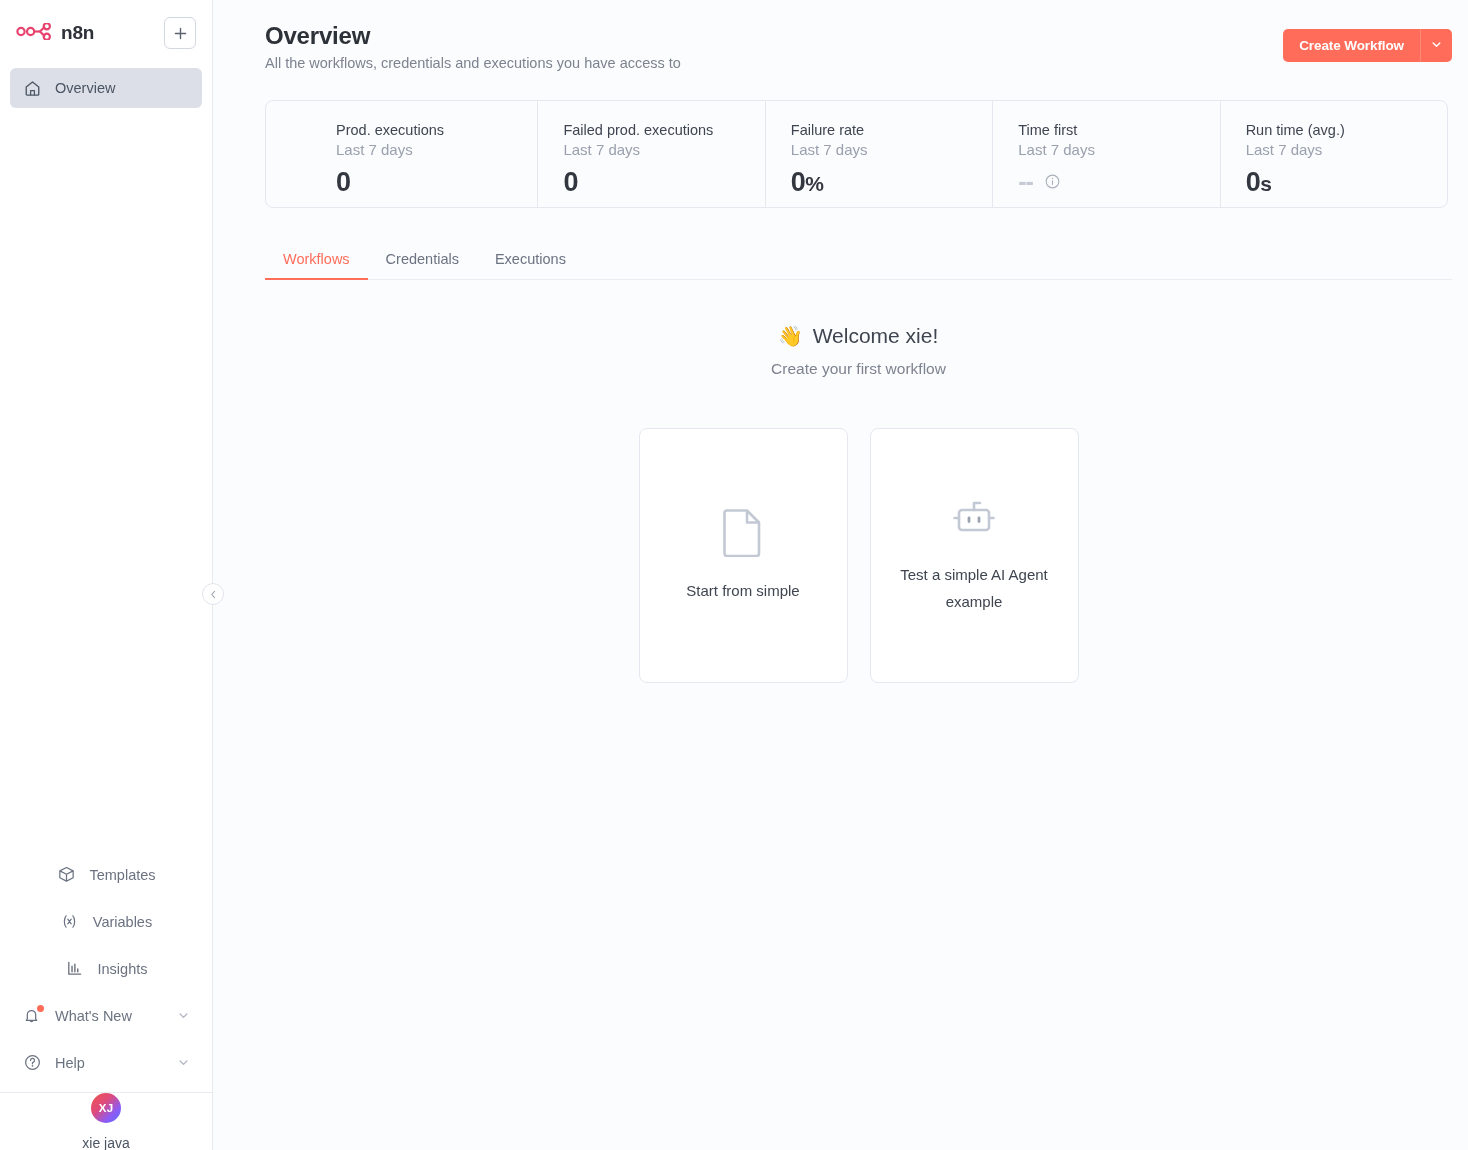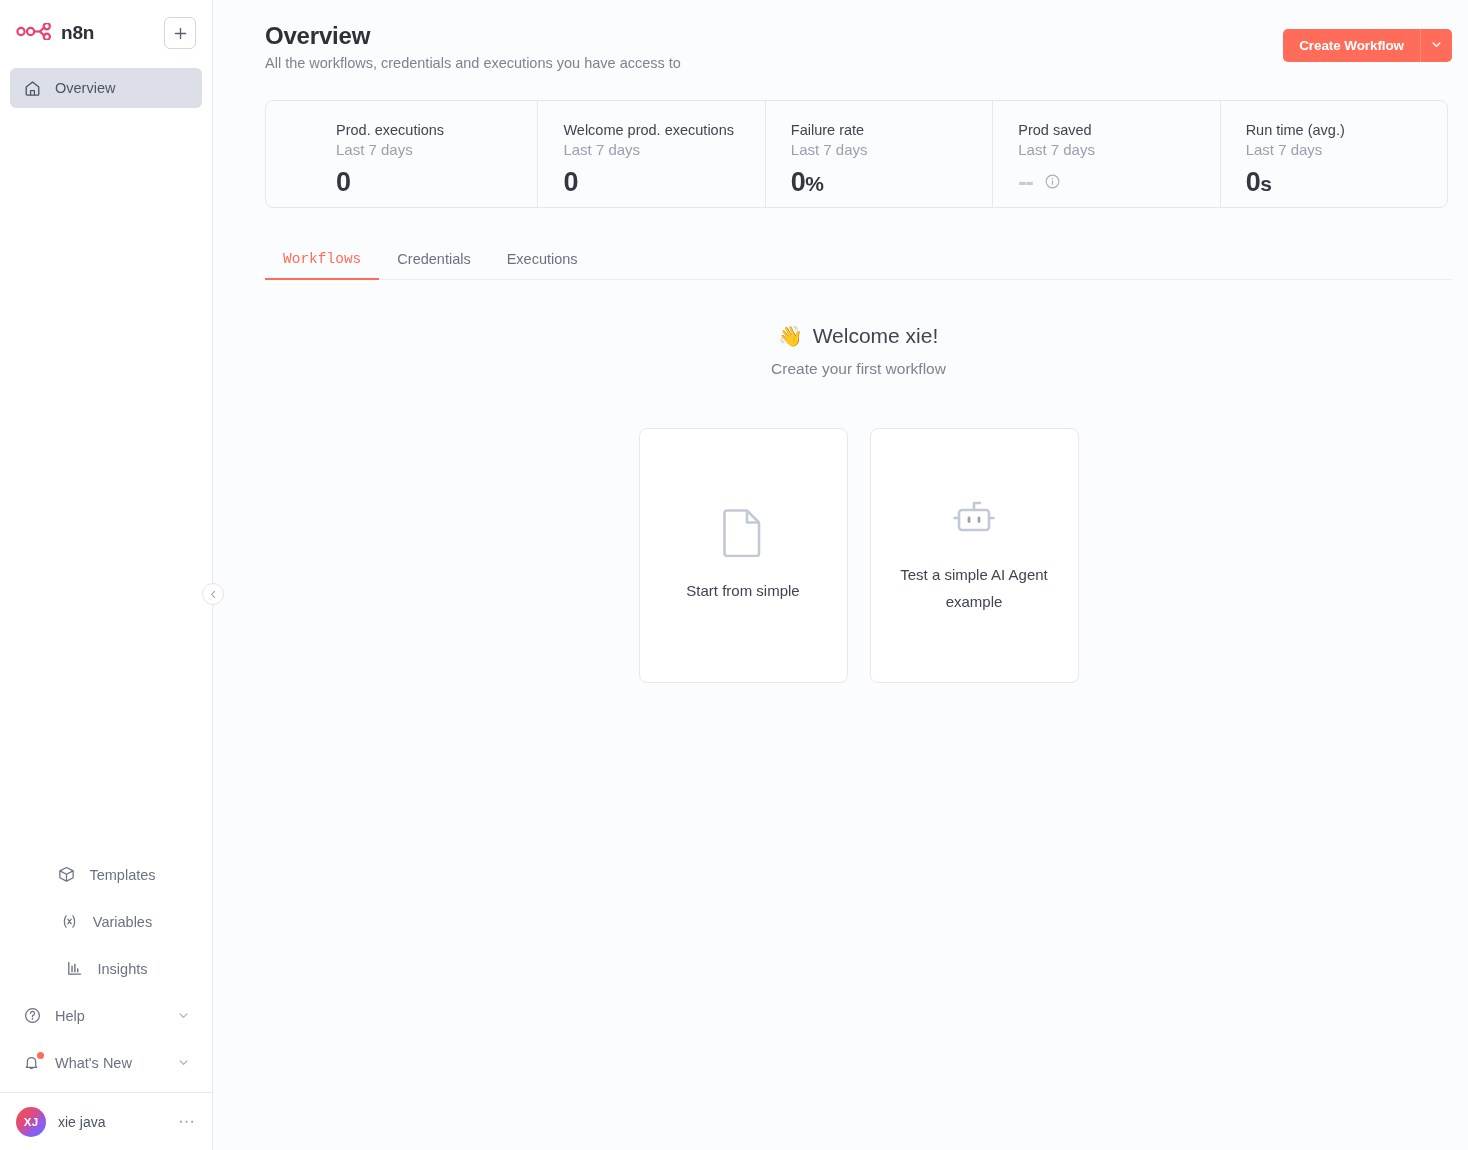--- a/index.html
+++ b/index.html
@@ -51,21 +51,21 @@
   .nav-item .chev { margin-left: auto; display: flex; align-items: center; }
   .bell-wrap { position: relative; width: 20px; height: 20px; }
   .bell-dot {
     position: absolute; top: -1px; right: -2px;
     width: 7px; height: 7px; border-radius: 50%; background: #ff6d5a;
   }
 
   .user-row {
     border-top: 1px solid #e8eaef;
     height: 58px; display: flex; align-items: center; gap: 12px;
-    padding: 0 16px; cursor: pointer;
+    padding: 0 16px; cursor: pointer; flex-direction: column;
   }
   .avatar {
     width: 30px; height: 30px; border-radius: 50%; flex: 0 0 30px;
     background: linear-gradient(135deg, #f0554d 0%, #e04a7a 38%, #8b5cf6 72%, #5b6ef5 100%);
     color: #fff; font-size: 11.5px; font-weight: bold;
     display: flex; align-items: center; justify-content: center;
     letter-spacing: 0.2px;
   }
   .user-name { font-size: 14px; color: #4b5563; }
   .user-dots { margin-left: auto; color: #9aa1ad; font-size: 17px; letter-spacing: 1px; line-height: 10px; }
@@ -121,21 +121,21 @@
   .tabs {
     margin-top: 43px;
     display: flex; gap: 0; border-bottom: 1px solid #ebedf1;
     padding-left: 0;
   }
   .tab {
     font-size: 14.5px; color: #6b7280; padding: 0 18px 12px 18px;
     cursor: pointer; position: relative; background: none; border: none;
     font-family: "Liberation Sans", sans-serif;
   }
-  .tab:first-child { padding-left: 18px; font-family: Liberation Mono, monospace; }
+  .tab:first-child { padding-left: 18px; }
   .tab.active { color: #ff6d5a; }
   .tab.active::after {
     content: ""; position: absolute; left: 0; right: 0; bottom: -1px;
     height: 2px; background: #ff6d5a;
   }
 
   .welcome-area { margin-top: 44px; text-align: center; }
   .welcome-title { font-size: 21px; color: #3f4550; display: inline-flex; align-items: center; gap: 9px; }
   .welcome-emoji { font-size: 20px; }
   .welcome-sub { font-size: 15.5px; color: #7d838f; margin-top: 12px; }
@@ -225,45 +225,45 @@
           <svg width="19" height="19" viewBox="0 0 20 20" fill="none">
             <path d="M4 3.6 V16 H16.4" stroke="#6b7280" stroke-width="1.4" stroke-linecap="round" stroke-linejoin="round"></path>
             <path d="M7.4 13.4 V7.6 M10.4 13.4 V5.6 M13.4 13.4 V10.4" stroke="#6b7280" stroke-width="1.5" stroke-linecap="round"></path>
           </svg>
         </span>
         <span>Insights</span>
       </div>
 
       <div class="nav-item">
         <span class="ico">
-          <svg width="19" height="19" viewBox="0 0 20 20" fill="none">
-            <circle cx="10" cy="10" r="7.2" stroke="#6b7280" stroke-width="1.3"></circle>
-            <path d="M7.9 7.9 a2.1 2.1 0 1 1 2.6 2 c-0.5 0.2 -0.6 0.6 -0.6 1.1 v0.4" stroke="#6b7280" stroke-width="1.3" stroke-linecap="round" fill="none"></path>
-            <circle cx="9.95" cy="13.6" r="0.85" fill="#6b7280"></circle>
-          </svg>
-        </span>
-        <span>Help</span>
-        <span class="chev">
-          <svg width="13" height="13" viewBox="0 0 14 14" fill="none">
-            <path d="M3.4 5.4 L7 9 L10.6 5.4" stroke="#aeb4bf" stroke-width="1.3" stroke-linecap="round" stroke-linejoin="round"></path>
-          </svg>
-        </span>
-      </div>
-
-      <div class="nav-item">
-        <span class="ico">
           <span class="bell-wrap">
             <svg width="19" height="19" viewBox="0 0 20 20" fill="none">
               <path d="M5.6 13.6 V9.2 a4.4 4.4 0 0 1 8.8 0 v4.4 l1.1 1.5 H4.5 Z" stroke="#6b7280" stroke-width="1.3" stroke-linejoin="round"></path>
               <path d="M8.4 15.4 a1.7 1.7 0 0 0 3.2 0" stroke="#6b7280" stroke-width="1.3" stroke-linecap="round"></path>
             </svg>
             <span class="bell-dot"></span>
           </span>
         </span>
         <span>What's New</span>
+        <span class="chev">
+          <svg width="13" height="13" viewBox="0 0 14 14" fill="none">
+            <path d="M3.4 5.4 L7 9 L10.6 5.4" stroke="#aeb4bf" stroke-width="1.3" stroke-linecap="round" stroke-linejoin="round"></path>
+          </svg>
+        </span>
+      </div>
+
+      <div class="nav-item">
+        <span class="ico">
+          <svg width="19" height="19" viewBox="0 0 20 20" fill="none">
+            <circle cx="10" cy="10" r="7.2" stroke="#6b7280" stroke-width="1.3"></circle>
+            <path d="M7.9 7.9 a2.1 2.1 0 1 1 2.6 2 c-0.5 0.2 -0.6 0.6 -0.6 1.1 v0.4" stroke="#6b7280" stroke-width="1.3" stroke-linecap="round" fill="none"></path>
+            <circle cx="9.95" cy="13.6" r="0.85" fill="#6b7280"></circle>
+          </svg>
+        </span>
+        <span>Help</span>
         <span class="chev">
           <svg width="13" height="13" viewBox="0 0 14 14" fill="none">
             <path d="M3.4 5.4 L7 9 L10.6 5.4" stroke="#aeb4bf" stroke-width="1.3" stroke-linecap="round" stroke-linejoin="round"></path>
           </svg>
         </span>
       </div>
     </nav>
 
     <div class="user-row">
       <span class="avatar">XJ</span>
@@ -302,35 +302,35 @@
 
       <section class="stats">
 
         <div class="stat">
           <div class="stat-label">Prod. executions</div>
           <div class="stat-sub">Last 7 days</div>
           <div class="stat-value">0</div>
         </div>
 
         <div class="stat">
-          <div class="stat-label">Welcome prod. executions</div>
+          <div class="stat-label">Failed prod. executions</div>
           <div class="stat-sub">Last 7 days</div>
           <div class="stat-value">0</div>
         </div>
 
         <div class="stat">
           <div class="stat-label">Failure rate</div>
           <div class="stat-sub">Last 7 days</div>
           <div class="stat-value">
             <span>0</span><span class="unit">%</span>
           </div>
         </div>
 
         <div class="stat">
-          <div class="stat-label">Prod saved</div>
+          <div class="stat-label">Time first</div>
           <div class="stat-sub">Last 7 days</div>
           <div class="stat-value muted">
             <span class="dashdash">--</span>
             <span>
               <svg width="17" height="17" viewBox="0 0 18 18" fill="none">
                 <circle cx="9" cy="9" r="6.7" stroke="#a9b0ba" stroke-width="1.2"></circle>
                 <path d="M9 8.2 V12" stroke="#a9b0ba" stroke-width="1.2" stroke-linecap="round"></path>
                 <circle cx="9" cy="5.9" r="0.75" fill="#a9b0ba"></circle>
               </svg>
             </span>

